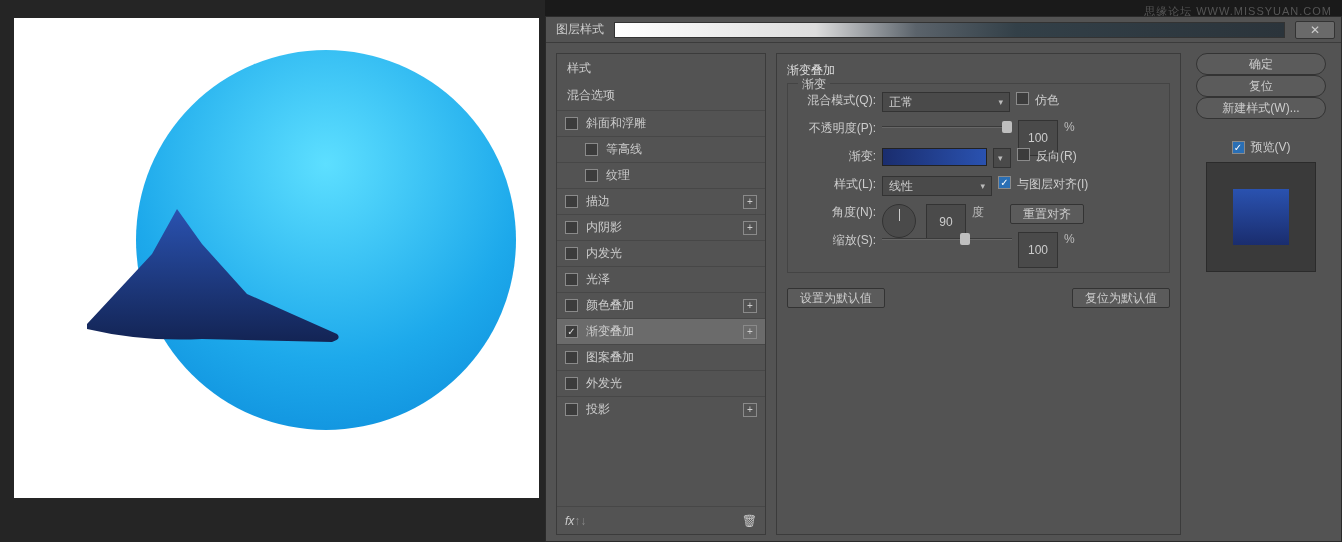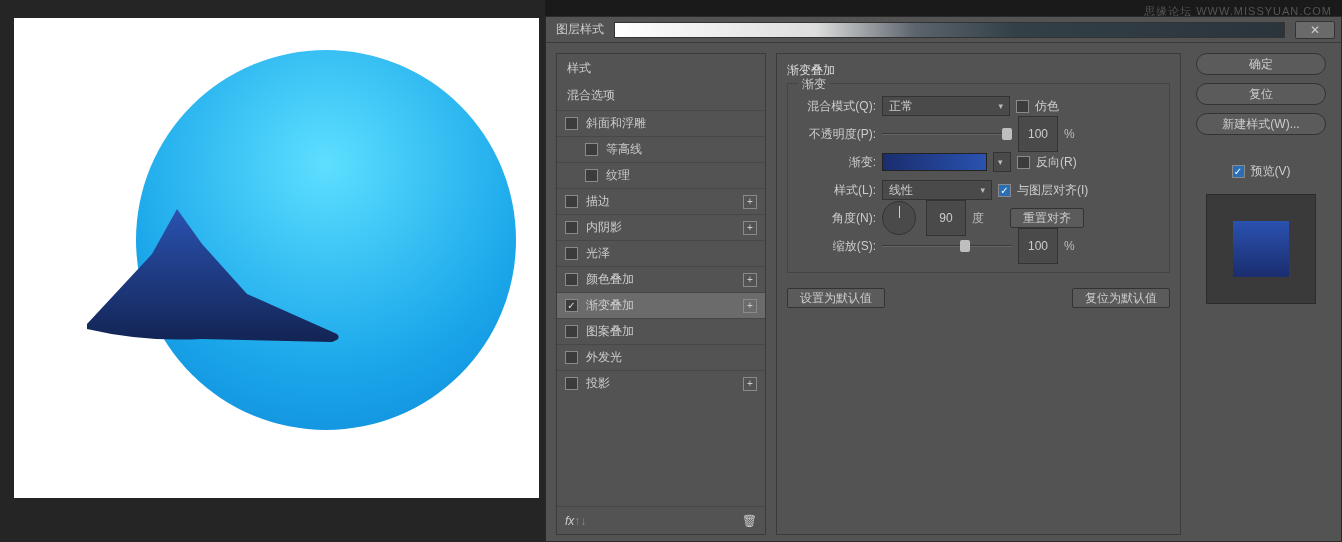--- a/index.html
+++ b/index.html
@@ -26,38 +26,38 @@
 .style-row .plus{width:14px;height:14px;border:1px solid #8a8a8a;display:flex;align-items:center;justify-content:center;font-size:10px}
 .style-row.indent{padding-left:28px}
 .styles-foot{margin-top:auto;height:28px;border-top:1px solid #474747;display:flex;align-items:center;padding:0 8px;}
 .styles-foot .fx{font-style:italic}
 .styles-foot .arrow{color:#888}
 .styles-foot .trash{margin-left:auto}
 .settings-col{flex:1;border:1px solid #3b3b3b;padding:8px 10px}
 .group-title{color:#ddd;margin-bottom:4px}
 .fieldset{border:1px solid #444;padding:8px 10px 12px;position:relative}
 .legend{position:absolute;top:-8px;left:10px;background:#535353;padding:0 4px}
-.frow{display:flex;align-items:center;height:28px;gap:6px}
+.frow{display:flex;height:28px;gap:6px}
 .frow .flabel{width:78px;text-align:right;color:#ccc}
 .select{height:20px;background:#4a4a4a;border:1px solid #333;display:flex;align-items:center;padding:0 6px;min-width:90px;justify-content:space-between}
 .select .caret{font-size:9px;color:#bbb}
 .chkbox{width:13px;height:13px;border:1px solid #8a8a8a;background:#3c3c3c;display:flex;align-items:center;justify-content:center}
 .chkbox.on{background:#2a6fb5}
 .chkbox.on::after{content:"✓";font-size:10px;color:#fff}
 .slider{flex:1;height:14px;position:relative;max-width:130px}
 .slider .track{position:absolute;left:0;right:0;top:6px;height:2px;background:#3a3a3a;border-bottom:1px solid #666}
 .slider .thumb{position:absolute;top:1px;width:10px;height:12px;background:#bfbfbf;border-radius:2px}
 .numbox{width:40px;height:36px;background:#4a4a4a;border:1px solid #333;display:flex;align-items:center;justify-content:center}
 .unit{color:#bbb}
 .grad-sw{width:105px;height:18px;background:linear-gradient(90deg,#1a2d6e 0%,#2a52b0 100%);border:1px solid #222}
 .angle-dial{width:34px;height:34px;border:1px solid #333;border-radius:50%;background:#4a4a4a;position:relative;margin-right:4px}
 .angle-dial::after{content:"";position:absolute;left:50%;top:4px;width:1px;height:12px;background:#ccc}
 .btn{height:22px;padding:0 12px;background:#5b5b5b;border:1px solid #333;border-radius:11px;display:flex;align-items:center;justify-content:center}
 .btn.small{border-radius:2px;height:20px}
-.action-col{width:140px;display:flex;flex-direction:column;gap:8px;align-items:center}
+.action-col{width:140px;display:flex;flex-direction:column;align-items:center}
 .action-col .btn{width:130px}
 .prev-box{width:110px;height:110px;background:#3a3a3a;border:1px solid #2b2b2b;display:flex;align-items:center;justify-content:center;margin-top:6px}
 .prev-sw{width:56px;height:56px;background:linear-gradient(180deg,#2a52b0 0%,#1a2d6e 100%)}
 .preview-row{display:flex;align-items:center;gap:6px;margin-top:20px}
 .defaults-row{display:flex;gap:10px;margin-top:15px;justify-content:space-between}
 </style>
 </head>
 <body>
 
 <div class="watermark">思缘论坛  WWW.MISSYUAN.COM</div>
@@ -107,20 +107,24 @@
             <span class="lbl">描边</span>
             <span class="plus">+</span>
           </div>
           <div class="style-row">
             <span class="chk"></span>
             <span class="lbl">内阴影</span>
             <span class="plus">+</span>
           </div>
           <div class="style-row">
             <span class="chk"></span>
+            <span class="lbl">内发光</span>
+          </div>
+          <div class="style-row">
+            <span class="chk"></span>
             <span class="lbl">光泽</span>
           </div>
           <div class="style-row">
             <span class="chk"></span>
             <span class="lbl">颜色叠加</span>
             <span class="plus">+</span>
           </div>
           <div class="style-row selected">
             <span class="chk on"></span>
             <span class="lbl">渐变叠加</span>

